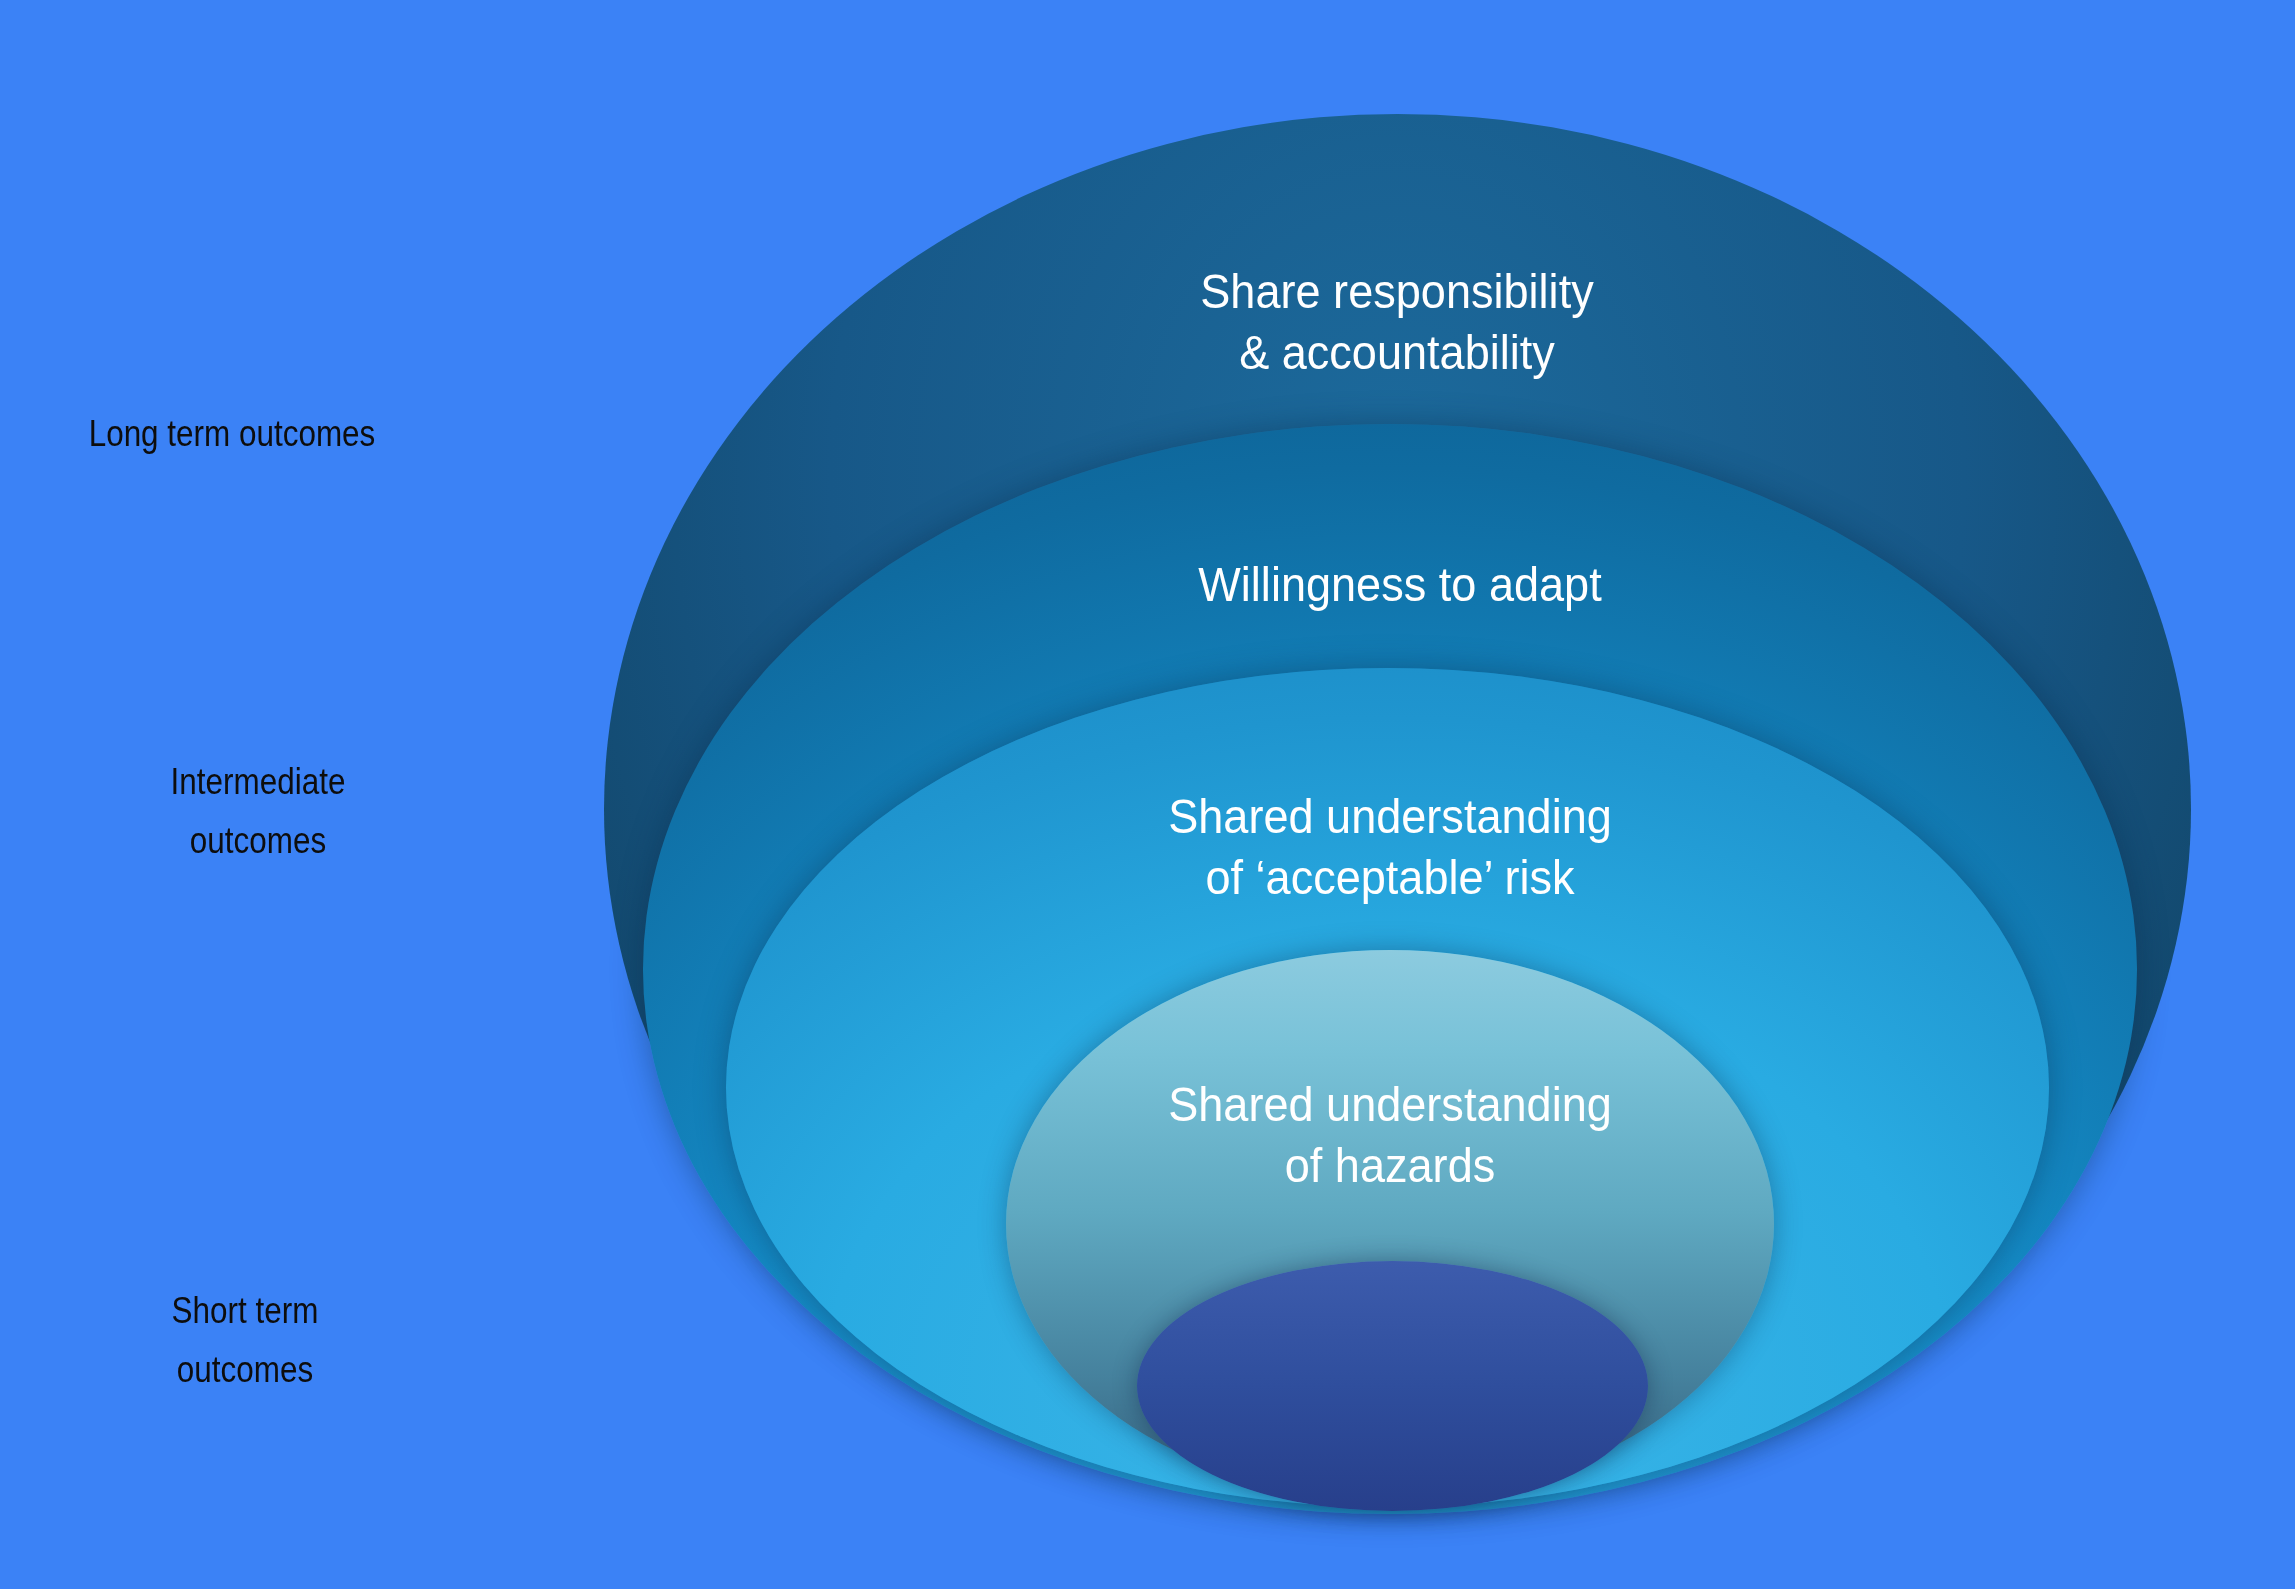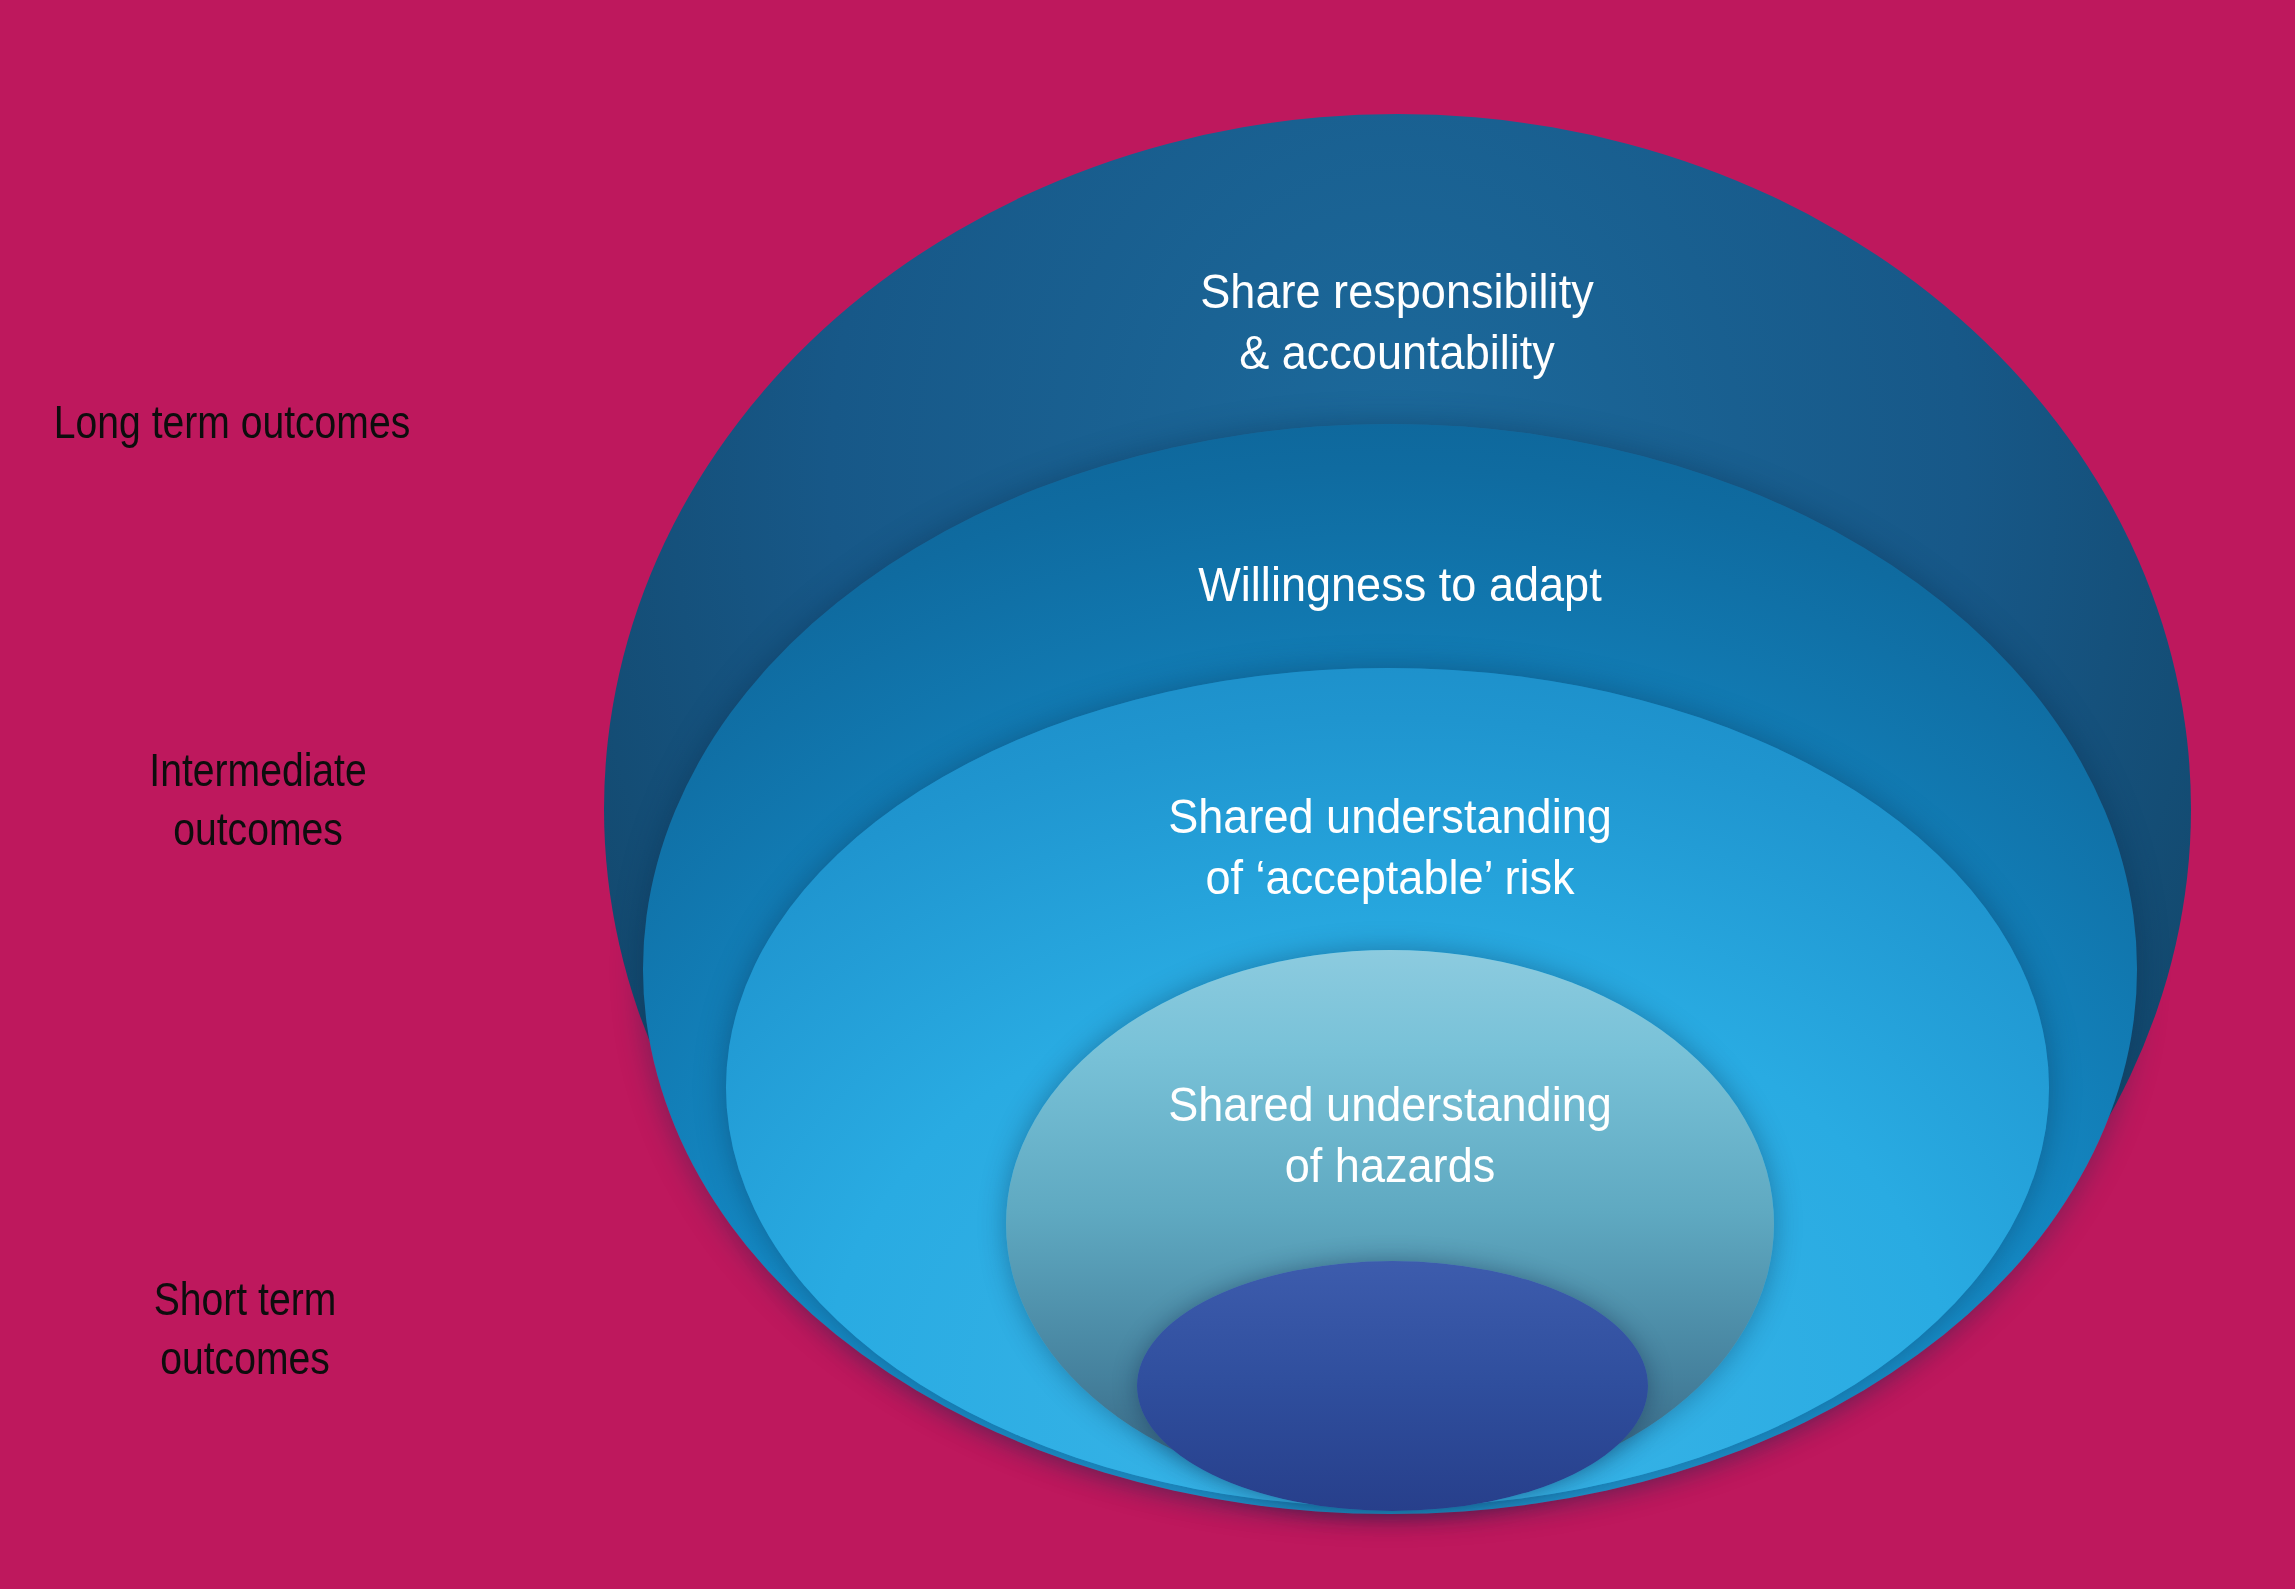--- a/index.html
+++ b/index.html
@@ -1,20 +1,20 @@
 <!DOCTYPE html>
 <html style="font-size:10.3px"><head>
 <meta charset="utf-8">
 <style>
   html,body{margin:0;padding:0;background:#ffffff;}
   .stage{
     position:relative;
     width:2295px;
     height:1589px;
-    background:#be185d;
+    background:#3b82f6;
     overflow:hidden;
     font-family:"Liberation Sans", sans-serif;
   }
   .ring{position:absolute;border-radius:50%;}
   #ring1{
     left:604px;top:114px;width:1587px;height:1390px;z-index:1;
     background:radial-gradient(ellipse 85% 115% at 50% 26%,
       #1c6a9c 0%, #175888 42%, #124669 72%, #0f3c5e 100%);
   }
   #ring2{
@@ -50,21 +50,21 @@
   .etext .tx{display:inline-block;white-space:pre-line;transform:scaleX(0.92);}
   #t1{left:1397px;top:261px;}
   #t2{left:1400px;top:554px;}
   #t3{left:1390px;top:786px;}
   #t4{left:1390px;top:1074px;}
   #t5{left:1391px;top:1288px;font-size:39px;line-height:55px;}
 
   .tlabel{
     position:absolute;color:#0d0d0d;text-align:center;
     transform:translateX(-50%);
-    font-size:46px;line-height:59px;font-weight:400;z-index:10;
+    font-size:37px;line-height:59px;font-weight:400;z-index:10;margin-top:11px;
   }
   .tlabel .tx{display:inline-block;white-space:pre-line;transform:scaleX(0.85);}
   #l1{left:232px;top:393px;}
   #l2{left:258px;top:741px;}
   #l3{left:245px;top:1270px;}
 </style>
 </head>
 <body>
 
 <div class="stage">

